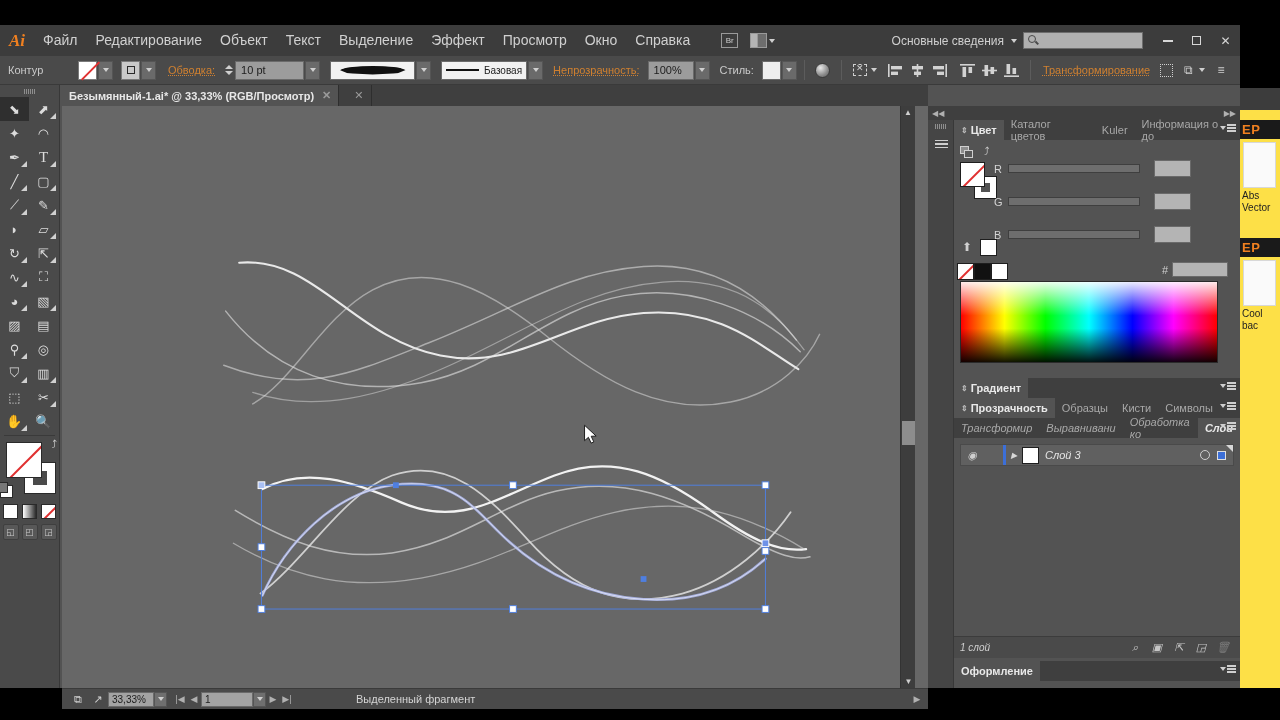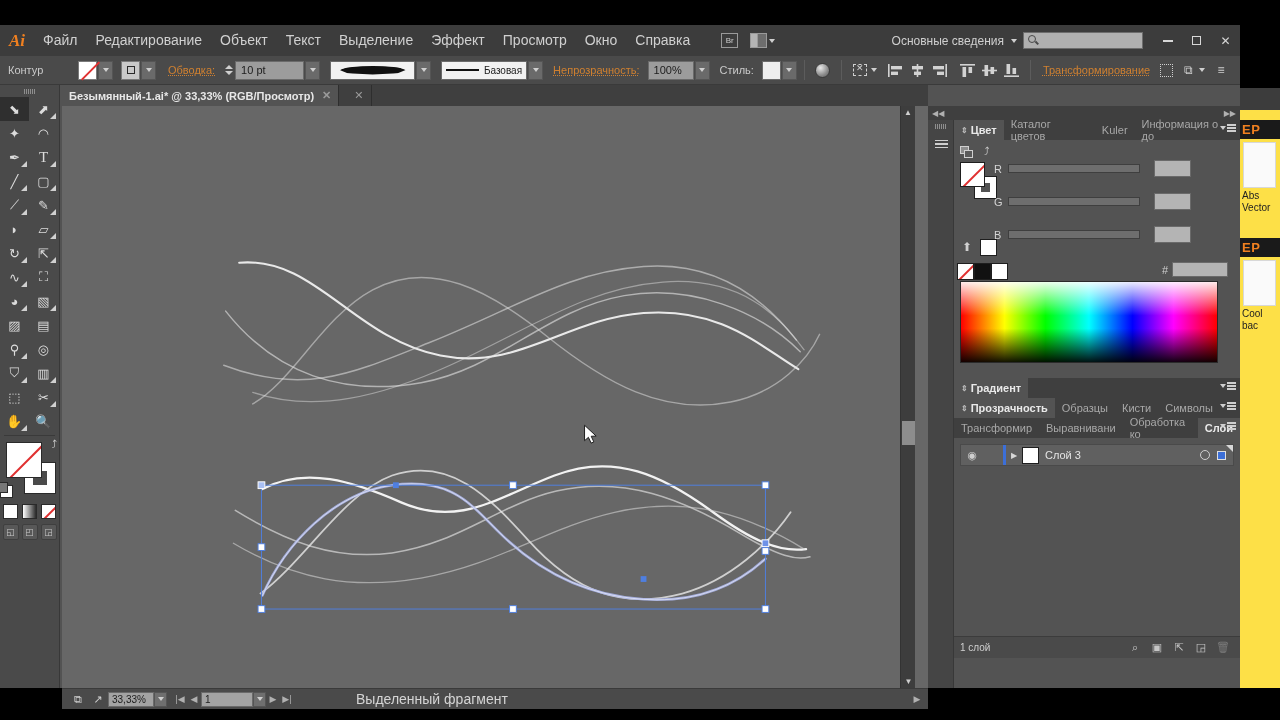--- a/index.html
+++ b/index.html
@@ -279,21 +279,21 @@
     background: #4a4a4a; display: flex; align-items: center; padding-left: 6px;
     border-top: 1px solid #3a3a3a;
   }
   .sb-icon { width: 20px; height: 16px; display: flex; align-items: center; justify-content: center; color: #cfcfcf; font-size: 11px; }
   .sb-field {
     height: 15px; background: #a3a3a3; border: 1px solid #6a6a6a; color: #1c1c1c;
     font-size: 10px; line-height: 13px; padding: 0 3px;
   }
   .sb-dd { width: 13px; height: 15px; background: #6f6f6f; border: 1px solid #555; display: flex; align-items: center; justify-content: center; }
   .sb-nav { width: 14px; text-align: center; color: #b0b0b0; font-size: 9px; }
-  .sb-text { color: #d4d4d4; font-size: 14px; }
+  .sb-text { color: #d4d4d4; font-size: 11px; }
 
   
   .dock-collapse {
     position: absolute; left: 928px; top: 81px; width: 312px; height: 14px;
     background: #3f3f3f; display: flex; align-items: center; justify-content: space-between;
     padding: 0 4px; color: #b0b0b0; font-size: 8px;
   }
   .icon-rail {
     position: absolute; left: 928px; top: 95px; width: 26px; height: 568px;
     background: #454545; border-right: 1px solid #383838;
@@ -929,21 +929,21 @@
             <span class="cr"></span>
             <span class="bars">
               <i></i>
               <i></i>
               <i></i>
             </span>
           </div>
       </div>
     </div>
 
-    <div class="panel" style="left:954px; top:393px; width:286px; height:240px;">
+    <div class="panel" style="left:954px; top:393px; width:286px; height:240px;font-style:italic;">
       <div class="ptabs">
         <div class="ptab">
             <span>Трансформир</span>
           </div>
         <div class="ptab">
             <span>Выравнивани</span>
           </div>
         <div class="ptab">
             <span>Обработка ко</span>
           </div>
@@ -975,15 +975,30 @@
       <div class="layers-foot" style="position:absolute; bottom:0; left:0; width:286px;">
         <div class="lf-text">1 слой</div>
         <div class="lf-ic">⌕</div>
         <div class="lf-ic">▣</div>
         <div class="lf-ic">⇱</div>
         <div class="lf-ic">◲</div>
         <div class="lf-ic dim">🗑</div>
       </div>
     </div>
 
+    <div class="panel" style="left:954px; top:636px; width:286px; height:20px;">
+      <div class="ptabs">
+        <div class="ptab active">
+            <span>Оформление</span>
+          </div>
+        <div class="pmenu">
+            <span class="cr"></span>
+            <span class="bars">
+              <i></i>
+              <i></i>
+              <i></i>
+            </span>
+          </div>
+      </div>
+    </div>
 
   </div>
 </div>
 
 </body></html>

